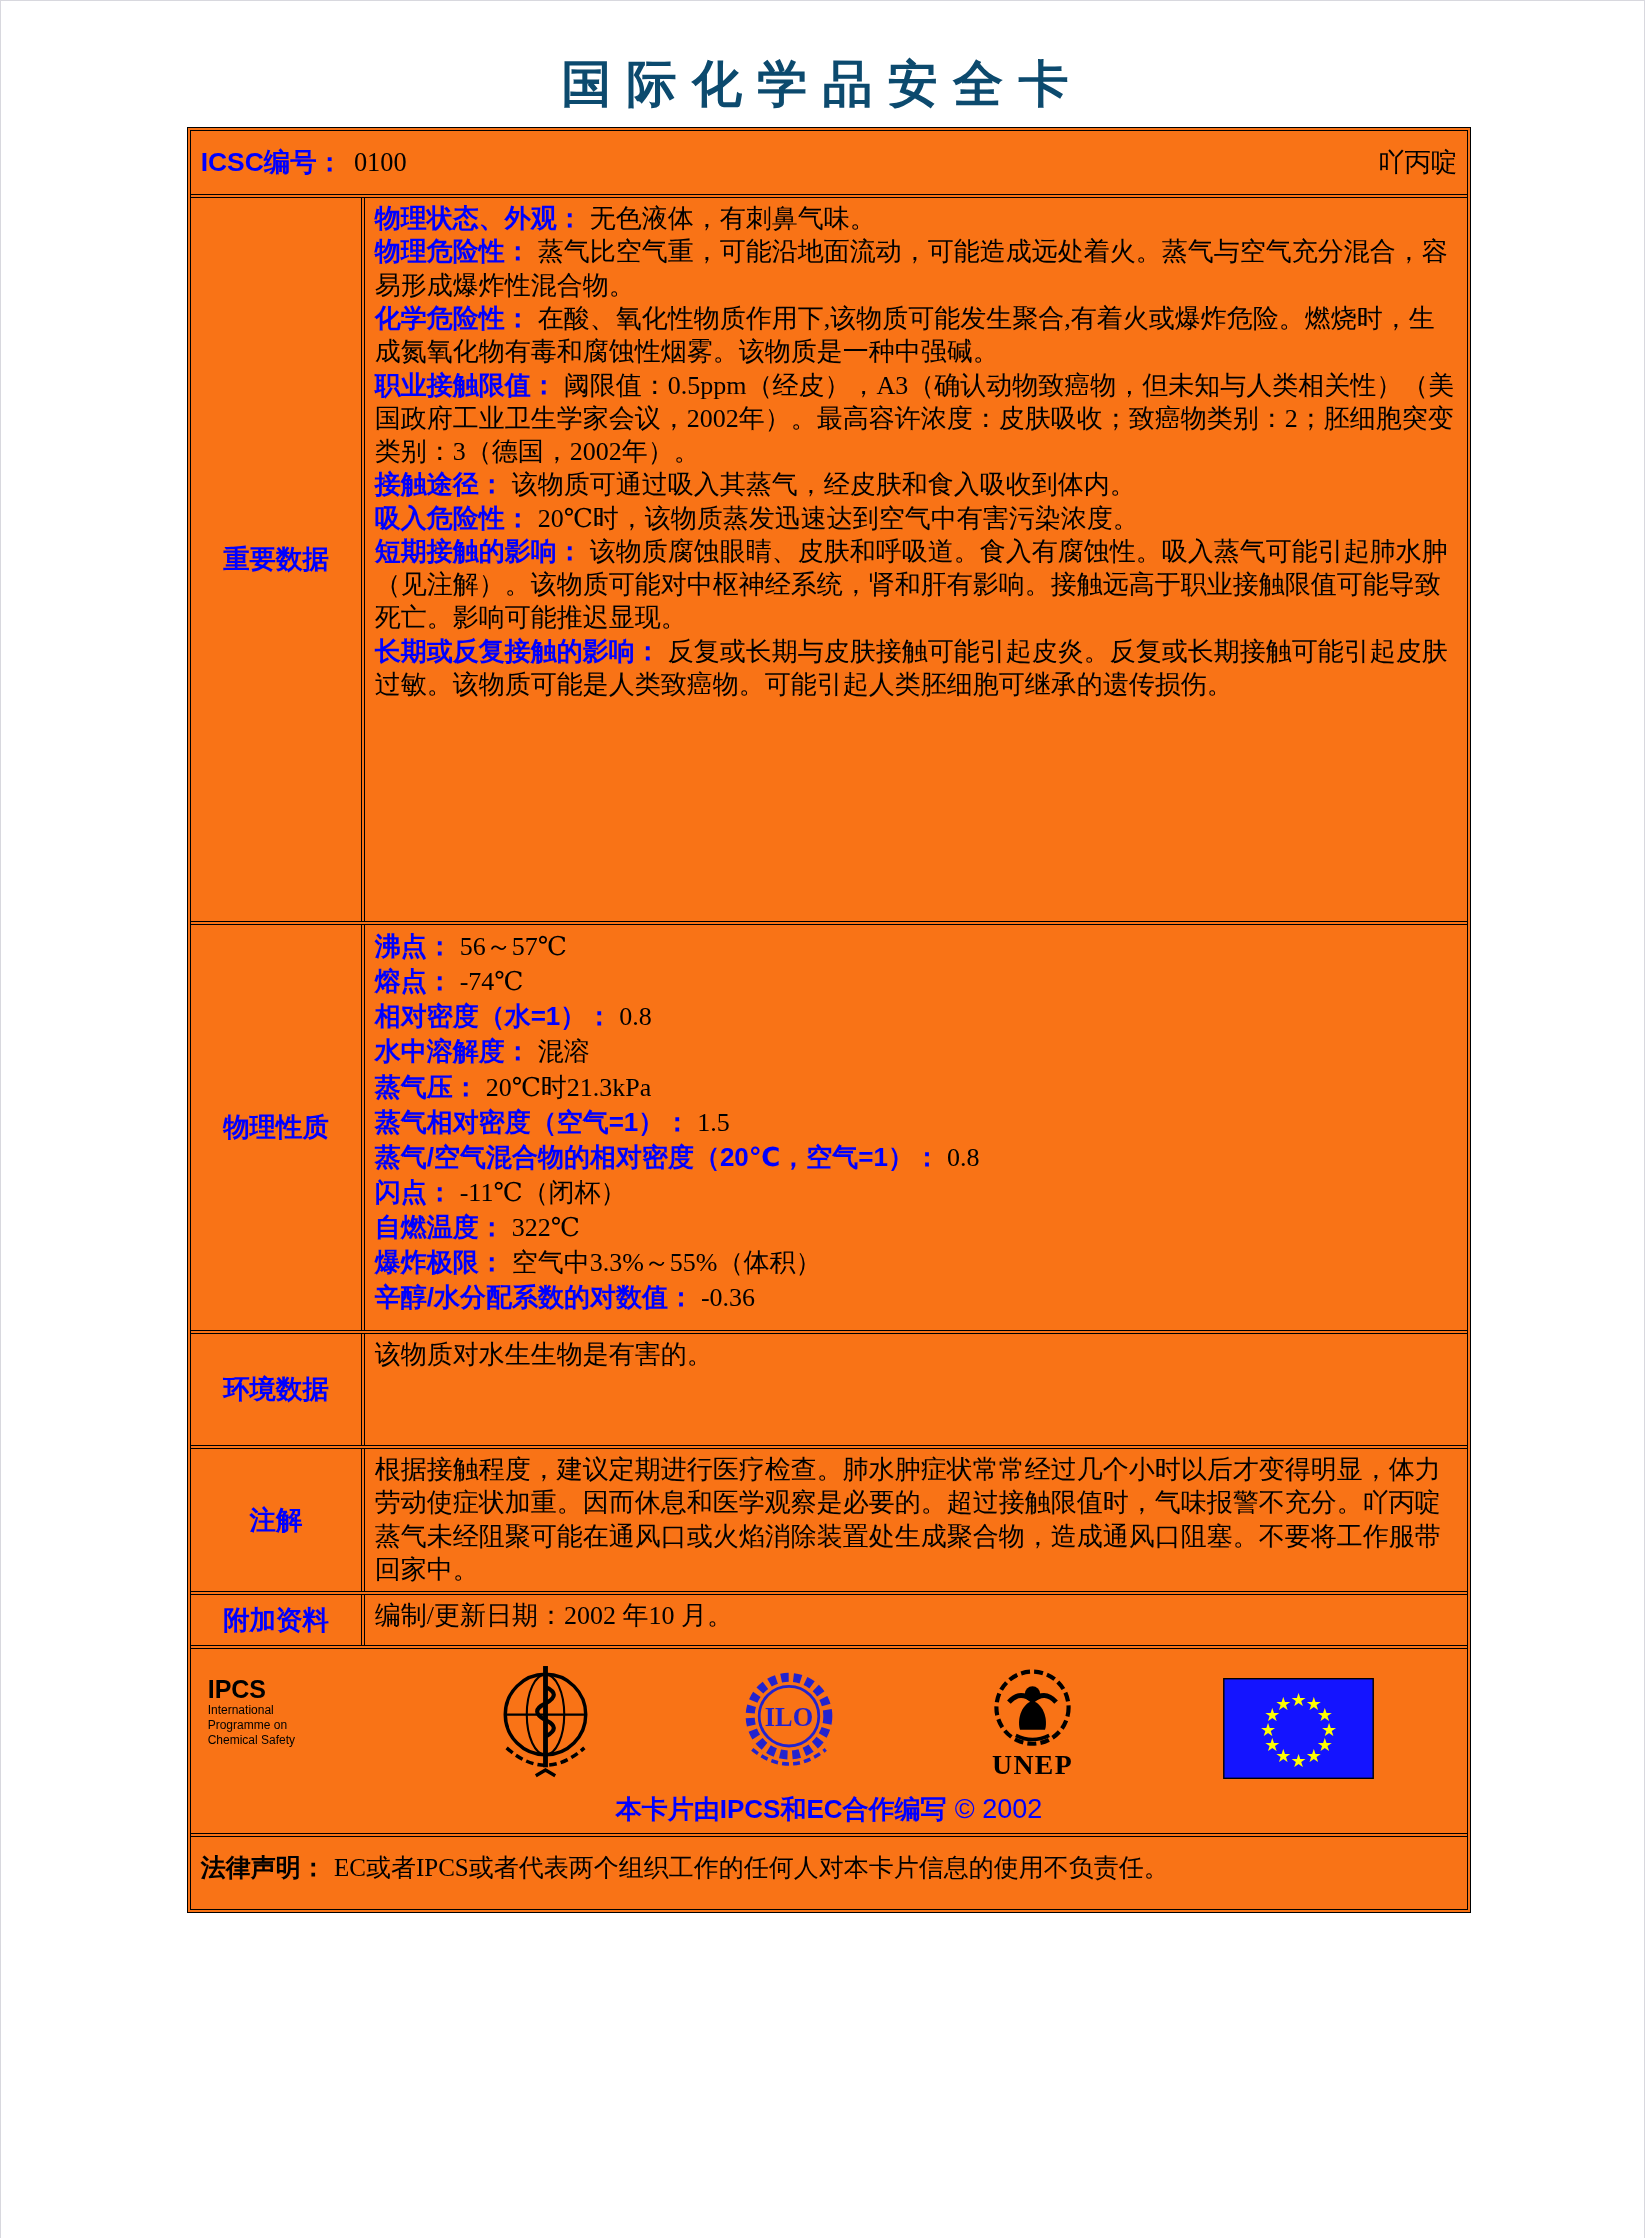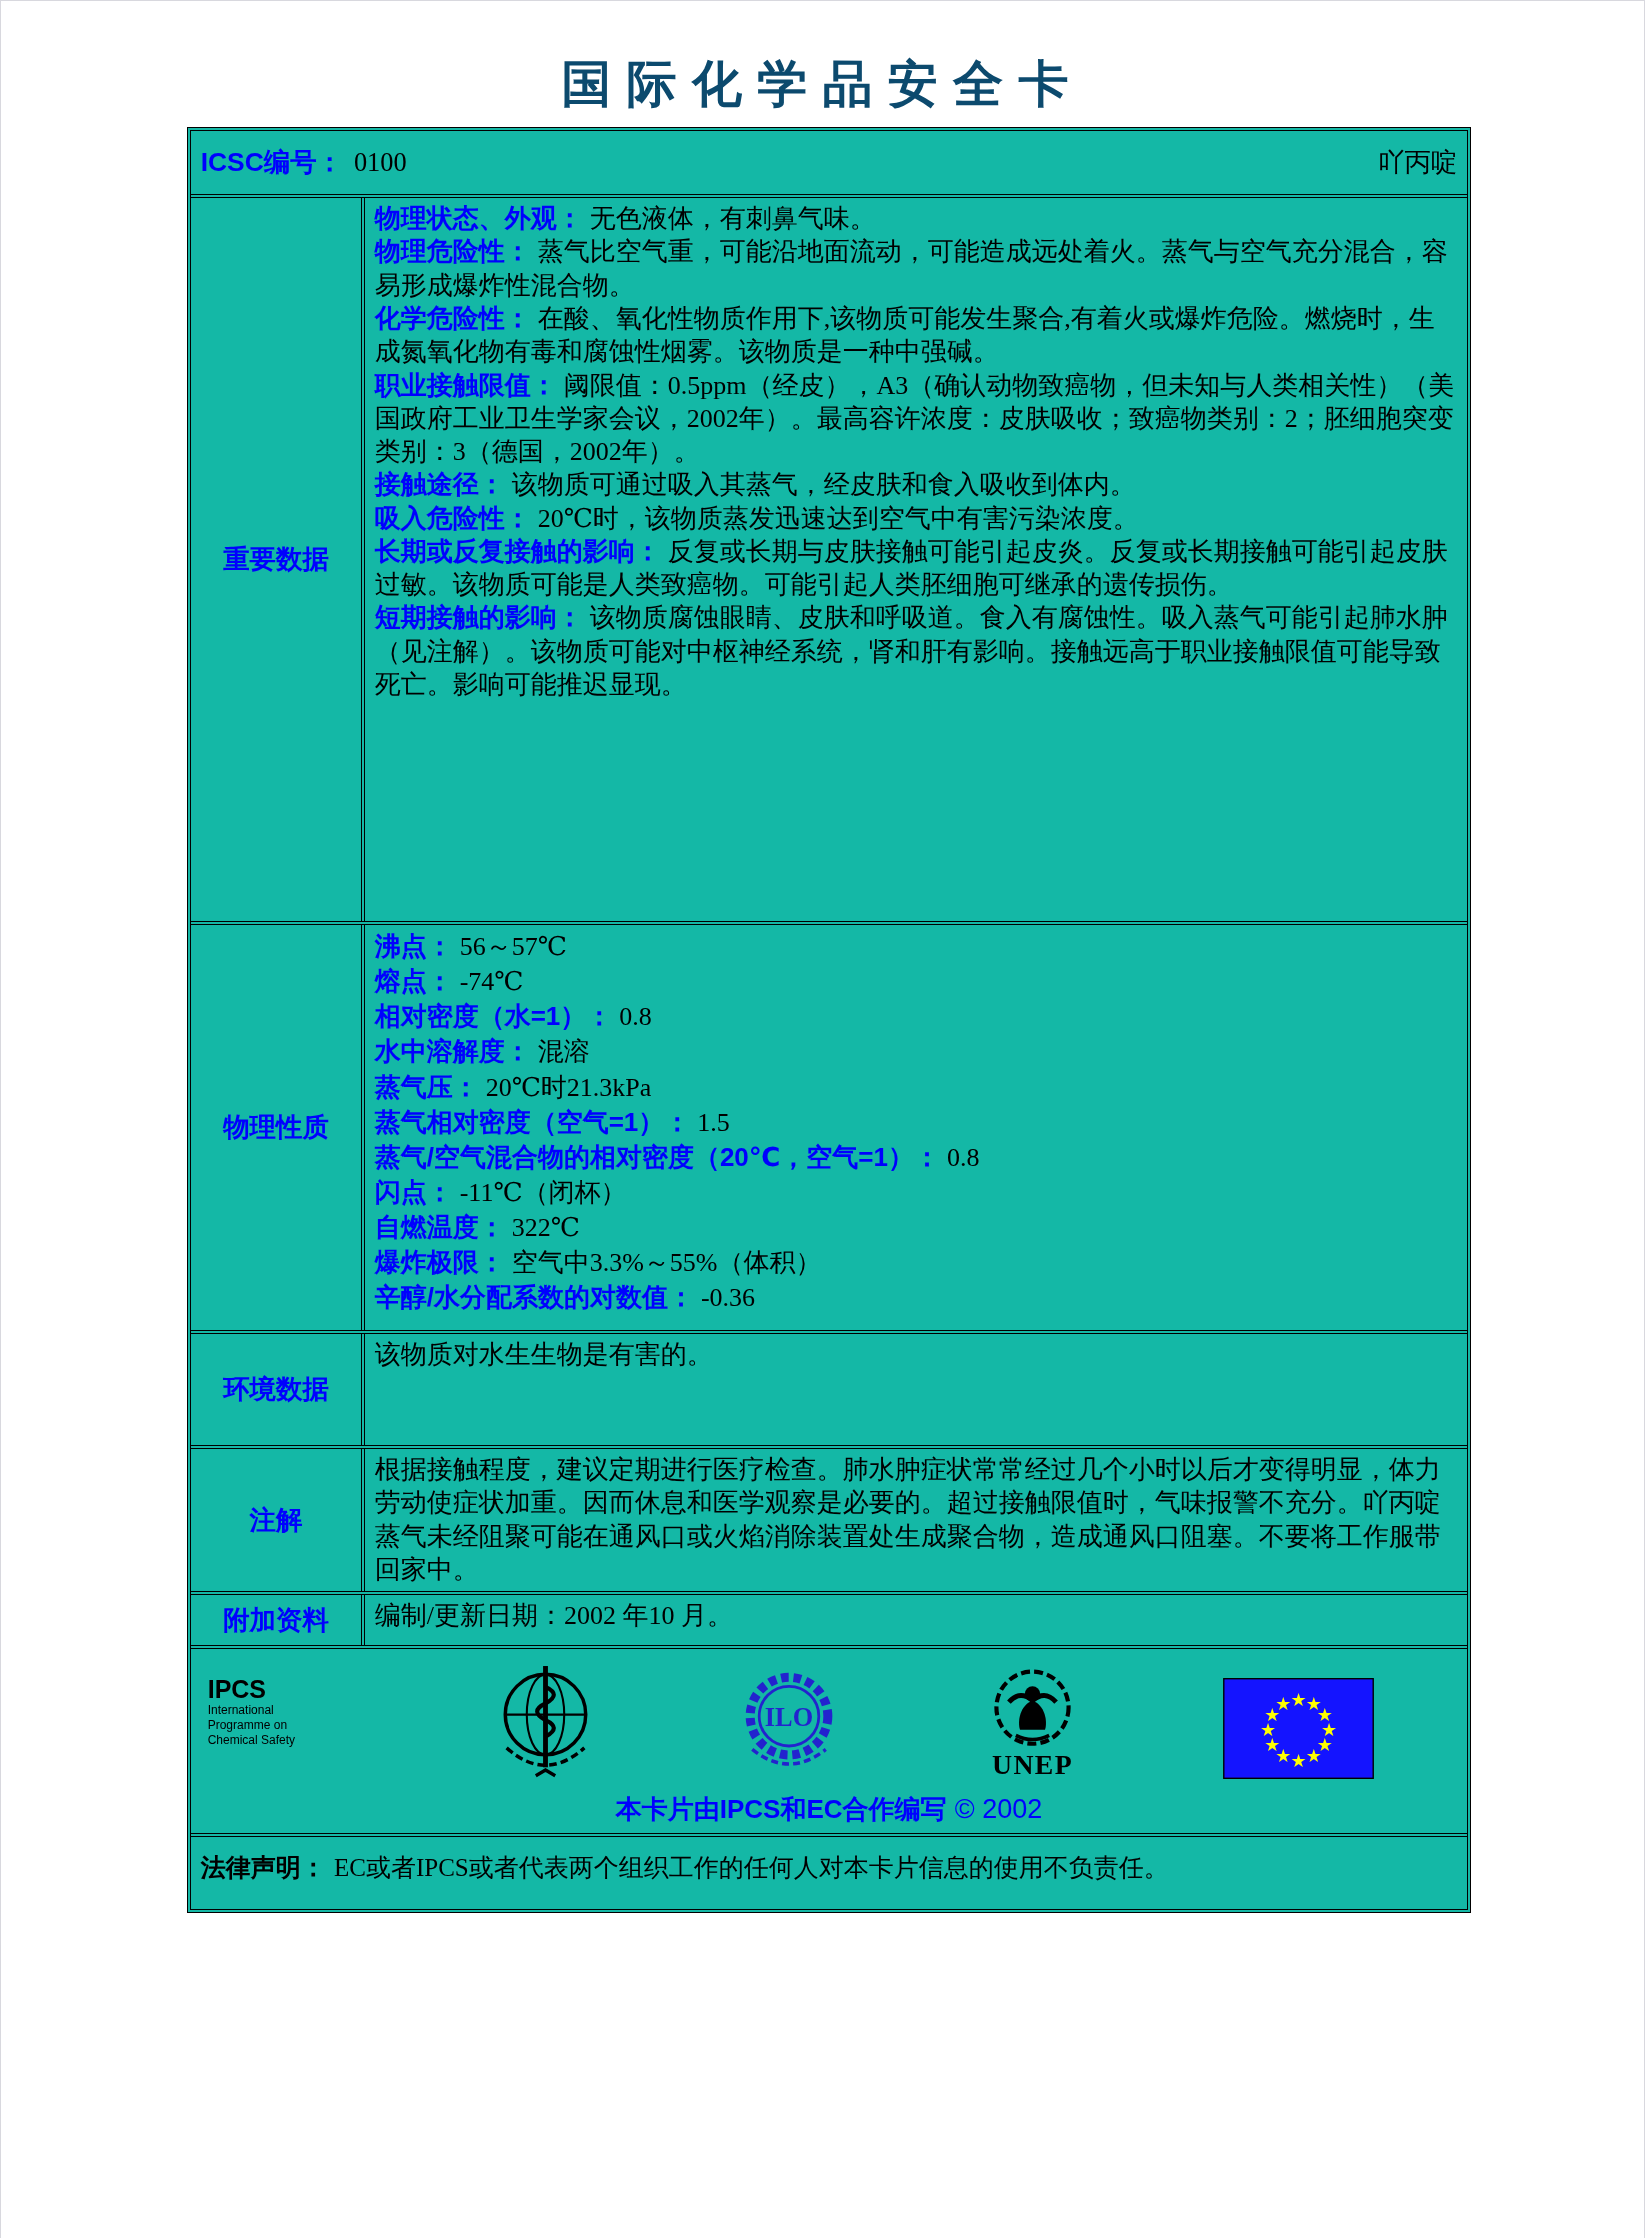--- a/index.html
+++ b/index.html
@@ -9,21 +9,21 @@
 
   .page-title {
     position: absolute; top: 50px; left: 0; width: 100%;
     text-align: center; color: #0c4a6e; font-weight: bold;
     font-size: 50px; letter-spacing: 15.3px;
     font-family: "Liberation Serif", "DejaVu Serif", serif;
   }
 
   .card {
     position: absolute; left: 186px; top: 126px; width: 1284px;
-    border: 4.9px double #000; background: #14b8a6;
+    border: 4.9px double #000; background: #f97316;
   }
   .row { border-bottom: 4.2px double #000; overflow: hidden; }
   .row:last-child { border-bottom: none; }
 
   
   .row-icsc { height: 67px; display: flex; align-items: center; justify-content: space-between; padding: 0 9.7px; }
   .lbl-blue { color: #0000ff; font-weight: bold; font-family: "Liberation Sans", "DejaVu Sans", sans-serif; }
   .icsc-left { font-size: 26.4px; display: flex; align-items: baseline; }
   .icsc-num { margin-left: 11px; font-size: 26.4px; }
   .icsc-right { font-size: 26.4px; }
@@ -95,22 +95,22 @@
 
     <div class="row row-important two-col">
       <div class="label-cell">重要数据</div>
       <div class="content-cell">
         <div class="para"><span class="field">物理状态、外观：</span><span>无色液体，有刺鼻气味。</span></div>
         <div class="para"><span class="field">物理危险性：</span><span>蒸气比空气重，可能沿地面流动，可能造成远处着火。蒸气与空气充分混合，容易形成爆炸性混合物。</span></div>
         <div class="para"><span class="field">化学危险性：</span><span>在酸、氧化性物质作用下,该物质可能发生聚合,有着火或爆炸危险。燃烧时，生成氮氧化物有毒和腐蚀性烟雾。该物质是一种中强碱。</span></div>
         <div class="para"><span class="field">职业接触限值：</span><span>阈限值：0.5ppm（经皮），A3（确认动物致癌物，但未知与人类相关性）（美国政府工业卫生学家会议，2002年）。最高容许浓度：皮肤吸收；致癌物类别：2；胚细胞突变类别：3（德国，2002年）。</span></div>
         <div class="para"><span class="field">接触途径：</span><span>该物质可通过吸入其蒸气，经皮肤和食入吸收到体内。</span></div>
         <div class="para"><span class="field">吸入危险性：</span><span>20℃时，该物质蒸发迅速达到空气中有害污染浓度。</span></div>
+        <div class="para"><span class="field">短期接触的影响：</span><span>该物质腐蚀眼睛、皮肤和呼吸道。食入有腐蚀性。吸入蒸气可能引起肺水肿（见注解）。该物质可能对中枢神经系统，肾和肝有影响。接触远高于职业接触限值可能导致死亡。影响可能推迟显现。</span></div>
         <div class="para"><span class="field">长期或反复接触的影响：</span><span>反复或长期与皮肤接触可能引起皮炎。反复或长期接触可能引起皮肤过敏。该物质可能是人类致癌物。可能引起人类胚细胞可继承的遗传损伤。</span></div>
-        <div class="para"><span class="field">短期接触的影响：</span><span>该物质腐蚀眼睛、皮肤和呼吸道。食入有腐蚀性。吸入蒸气可能引起肺水肿（见注解）。该物质可能对中枢神经系统，肾和肝有影响。接触远高于职业接触限值可能导致死亡。影响可能推迟显现。</span></div>
       </div>
     </div>
 
     <div class="row row-physical two-col">
       <div class="label-cell">物理性质</div>
       <div class="content-cell">
         <div class="phys-line"><span class="field">沸点：</span><span>56～57℃</span></div>
         <div class="phys-line"><span class="field">熔点：</span><span>-74℃</span></div>
         <div class="phys-line"><span class="field">相对密度（水=1）：</span><span>0.8</span></div>
         <div class="phys-line"><span class="field">水中溶解度：</span><span>混溶</span></div>

